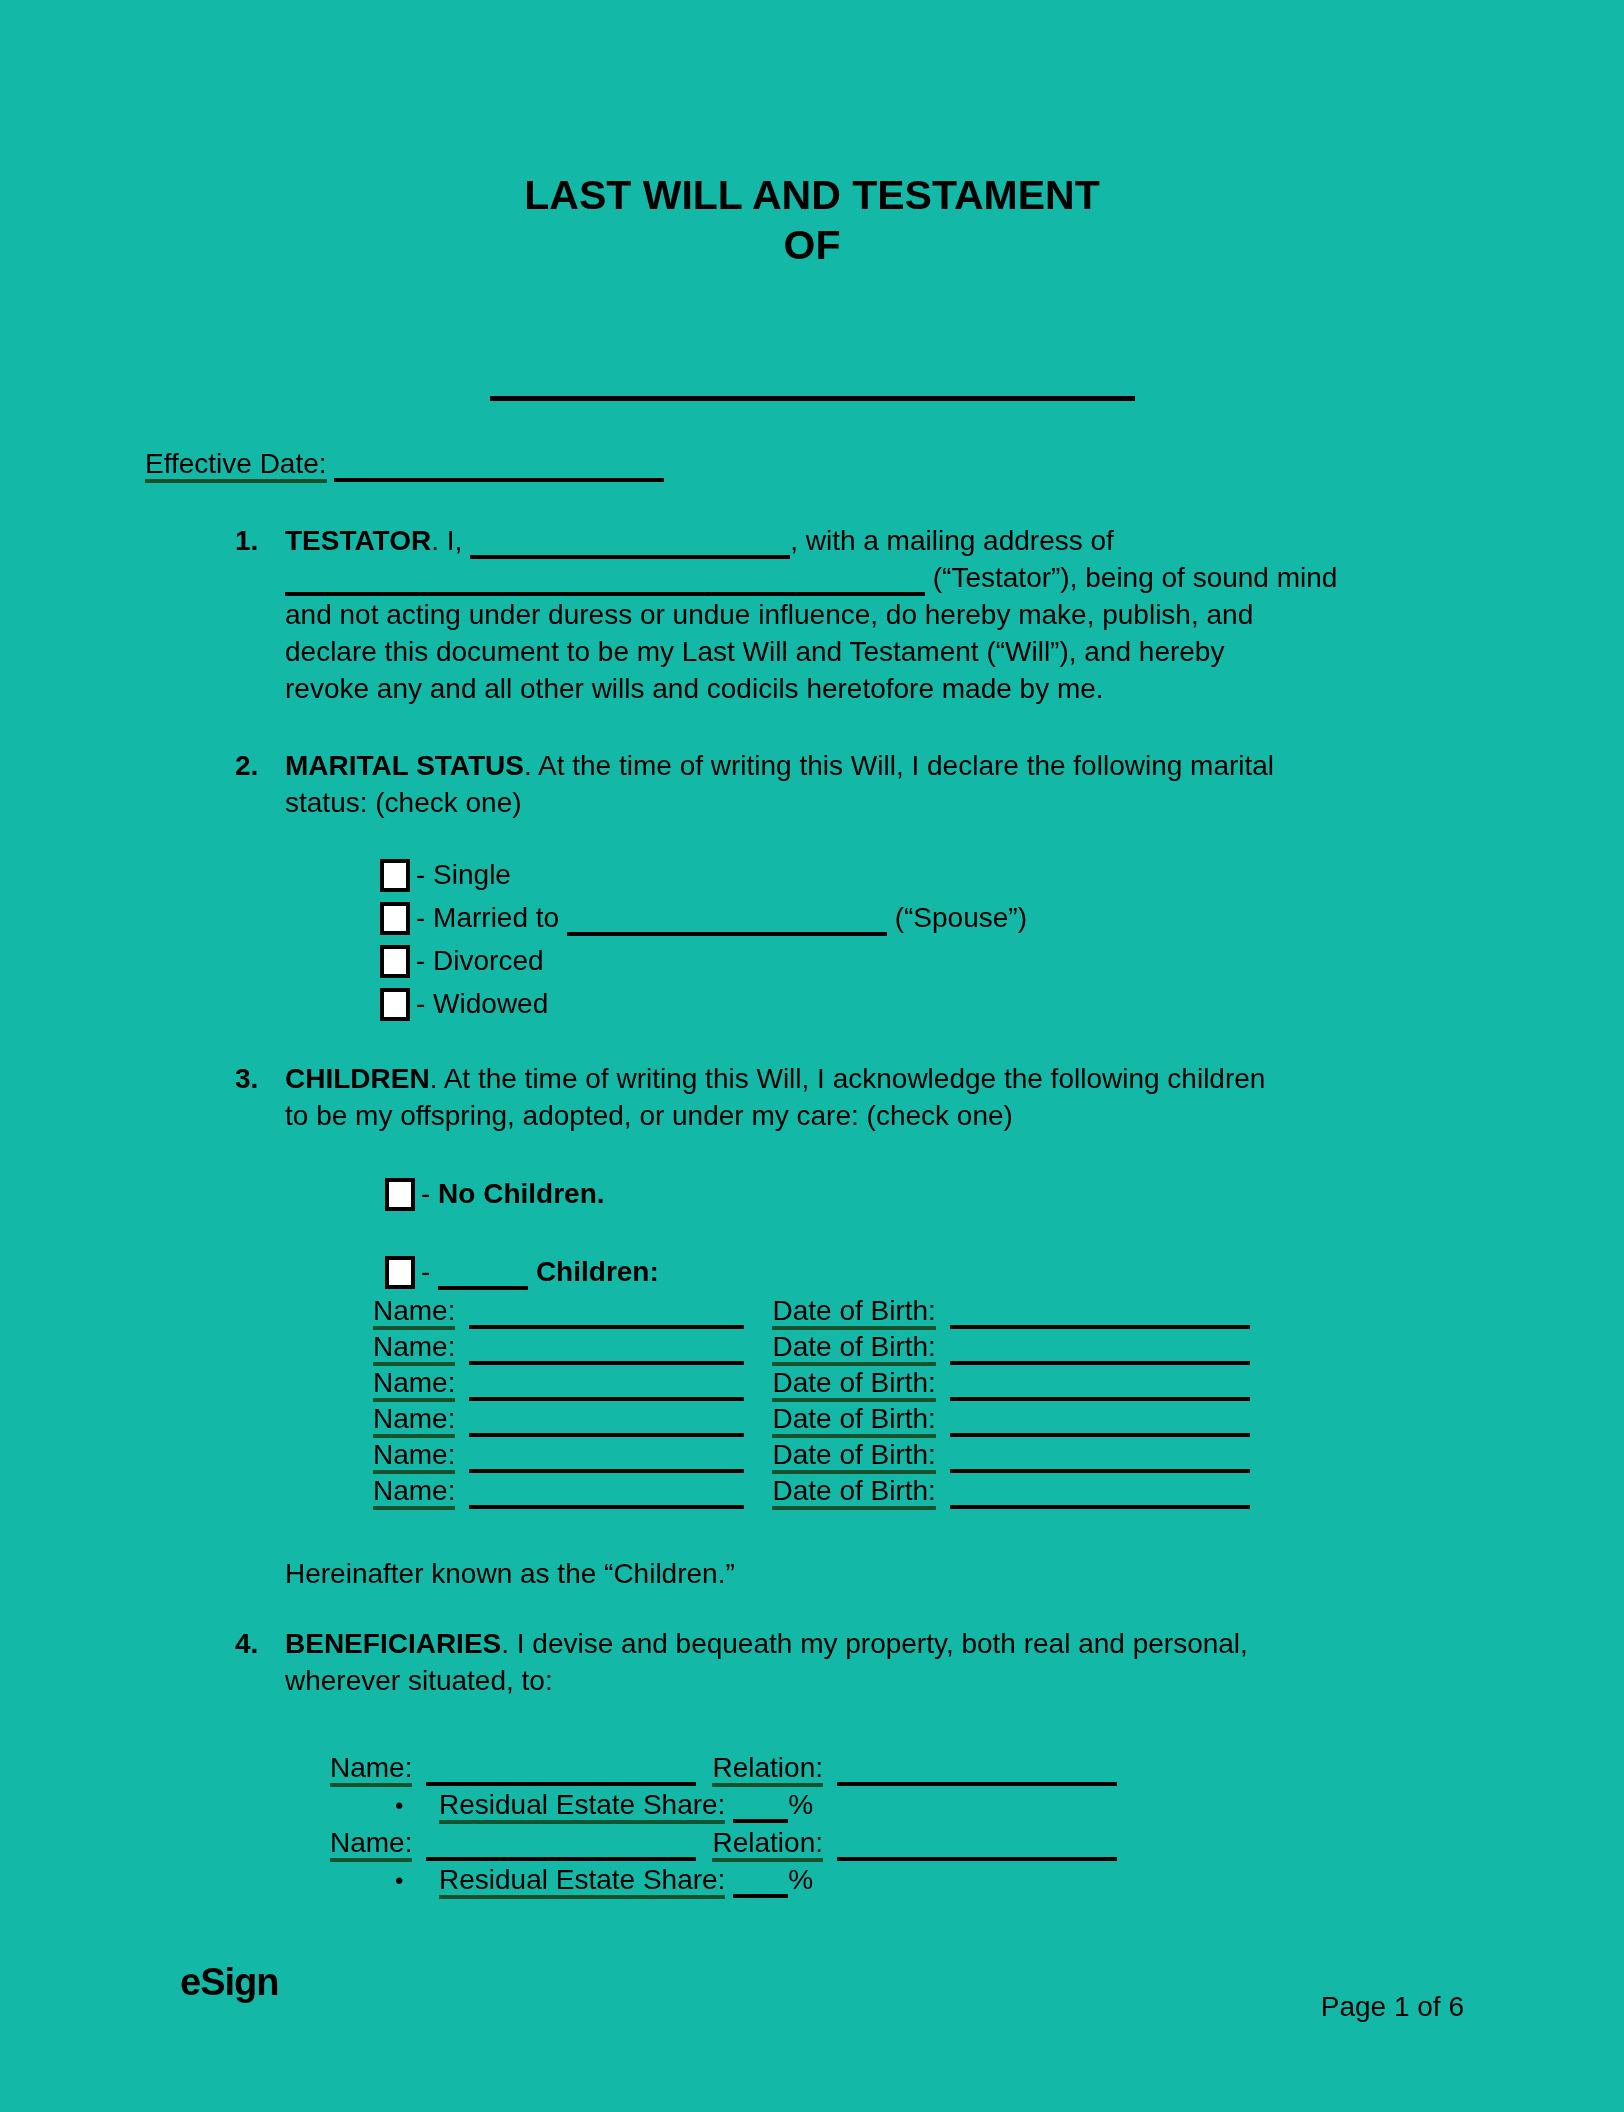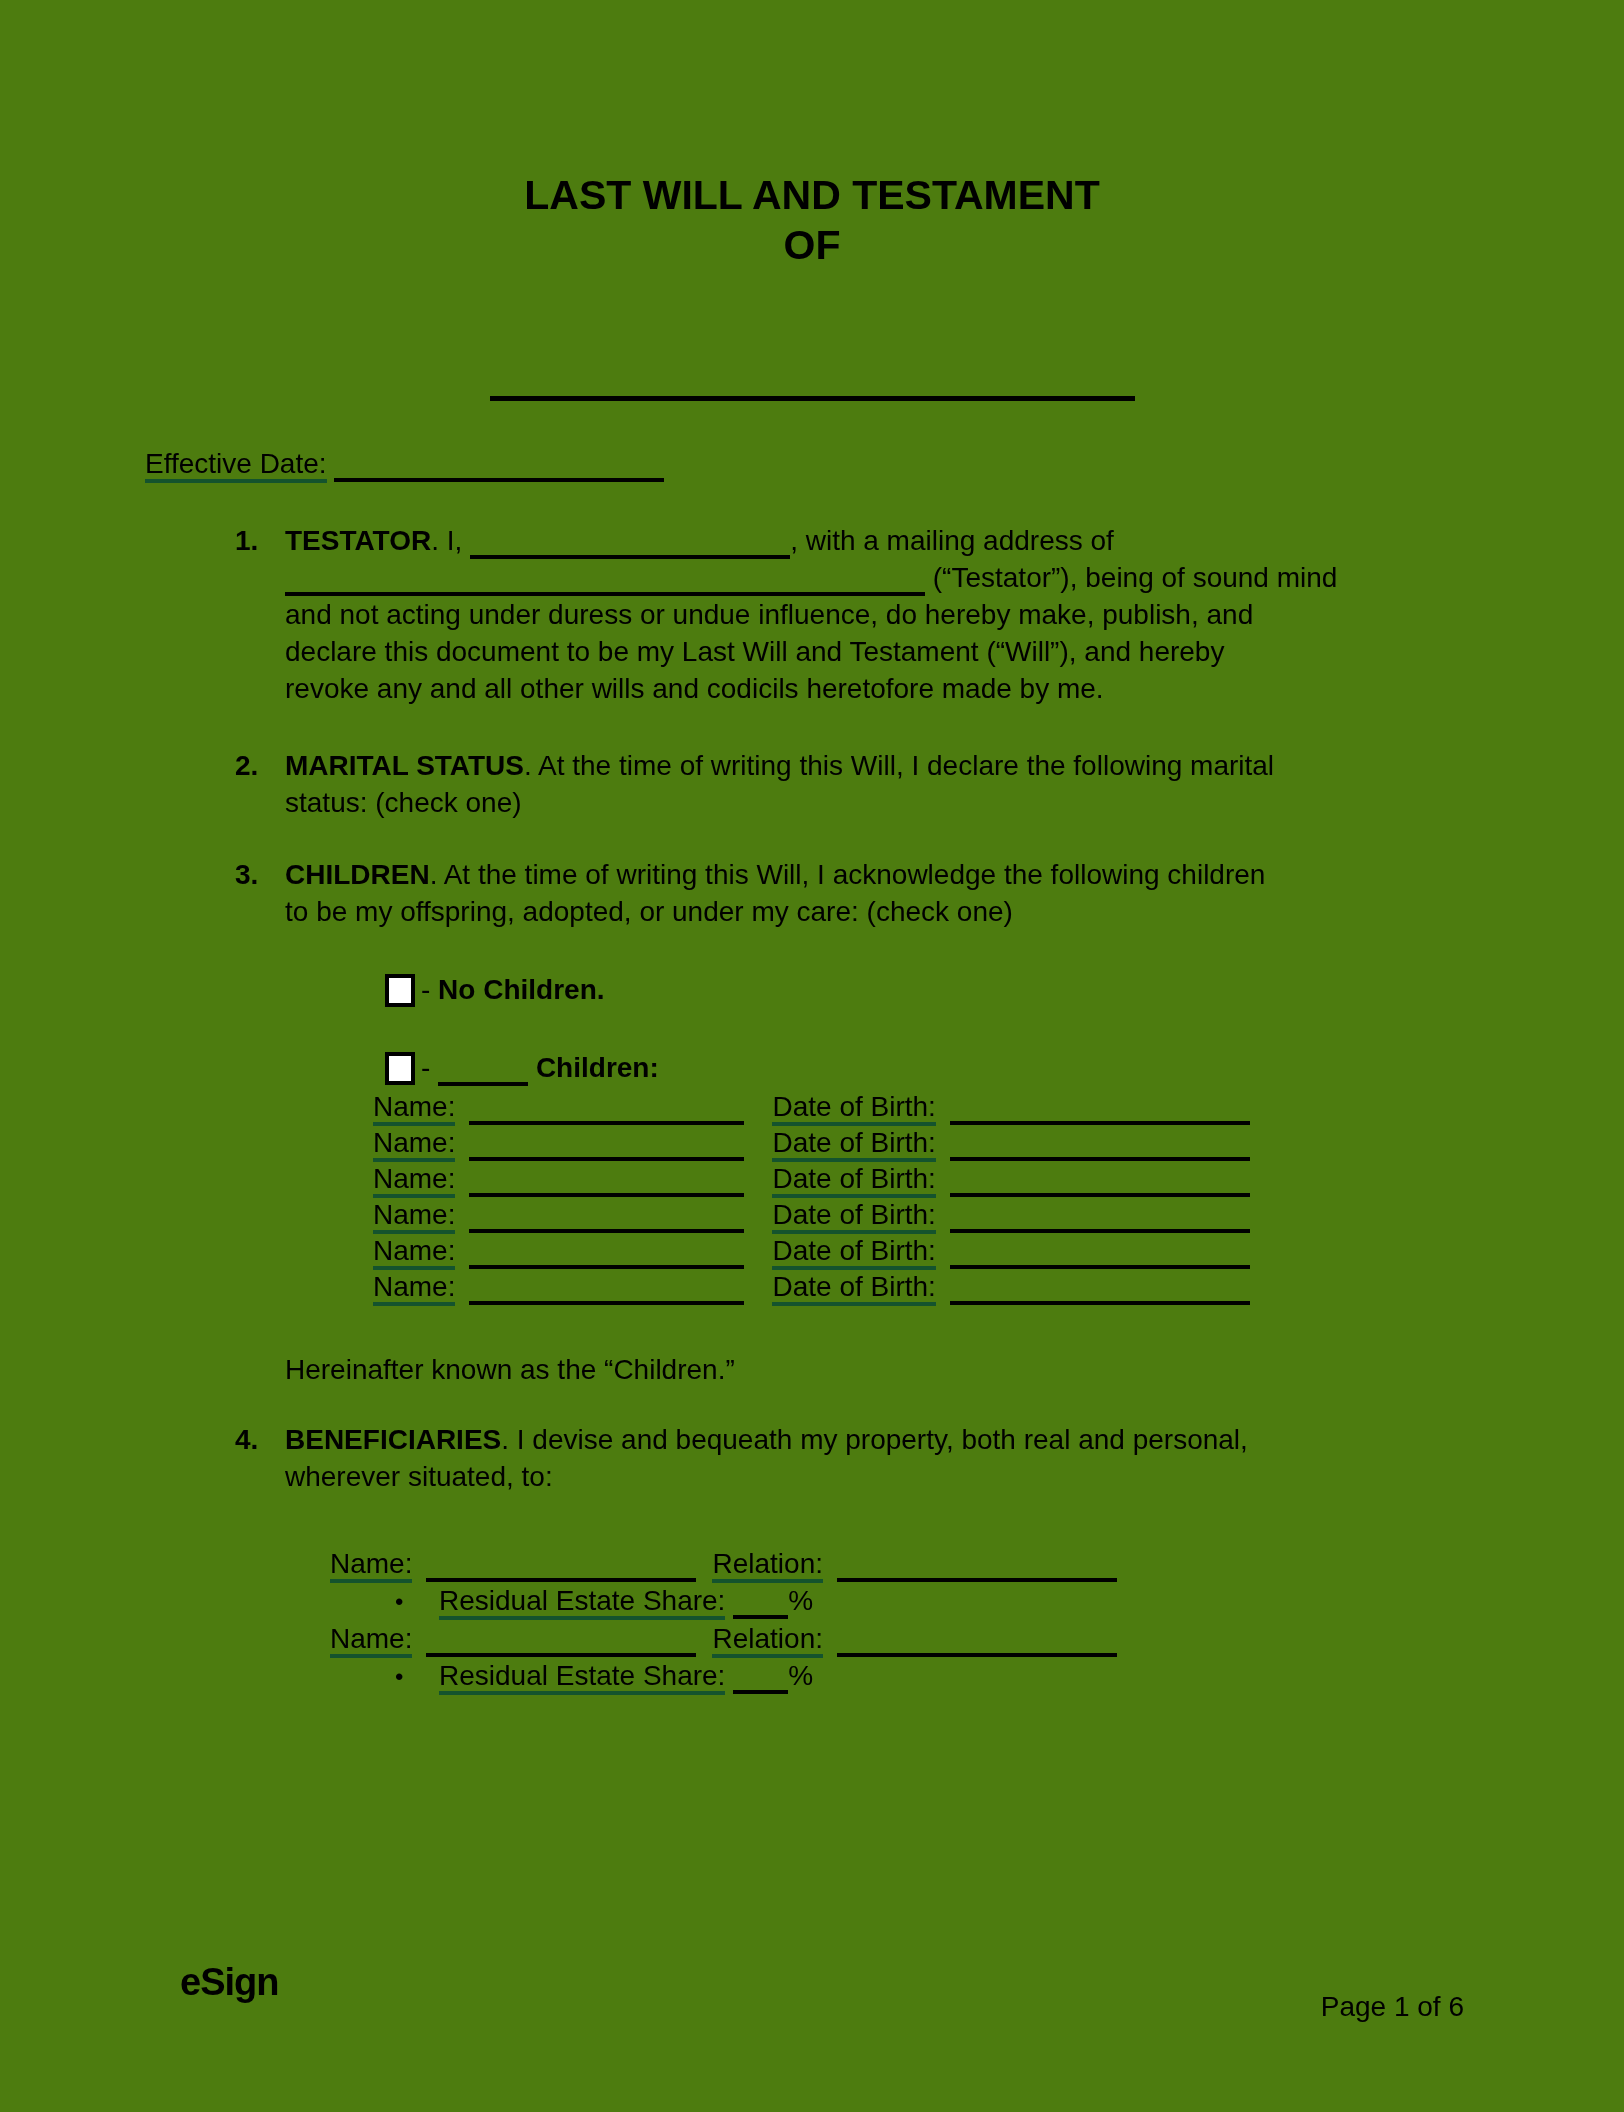--- a/index.html
+++ b/index.html
@@ -1,21 +1,21 @@
 <!DOCTYPE html>
 <html><head>
 <meta charset="utf-8">
 <style>
   * { box-sizing: border-box; }
   html, body { margin: 0; padding: 0; background: #ffffff; }
   .page {
     position: relative;
     width: 1624px;
     height: 2112px;
-    background: #4d7c0f;
+    background: #14b8a6;
     color: #000000;
     font-family: "Liberation Sans", "DejaVu Sans", sans-serif;
     font-size: 28px;
     line-height: 37px;
     overflow: hidden;
   }
   .title-block {
     padding-top: 170px;
     text-align: center;
     font-weight: bold;
@@ -119,20 +119,28 @@
       <div>declare this document to be my Last Will and Testament (“Will”), and hereby</div>
       <div>revoke any and all other wills and codicils heretofore made by me.</div>
     </div>
   </div>
 
   <div class="item mt40">
     <div class="num">2.</div>
     <div class="body">
       <div><span class="b">MARITAL STATUS</span><span>. At the time of writing this Will, I declare the following marital</span></div>
       <div>status: (check one)</div>
+      <div class="cb-group">
+        <div class="cb-row"><span class="cb"></span><span>- Single</span></div>
+        <div class="cb-row"><span class="cb"></span><span>- Married to</span>
+          <span class="blank w320"></span>
+          <span>(“Spouse”)</span></div>
+        <div class="cb-row"><span class="cb"></span><span>- Divorced</span></div>
+        <div class="cb-row"><span class="cb"></span><span>- Widowed</span></div>
+      </div>
     </div>
   </div>
 
   <div class="item mt35">
     <div class="num">3.</div>
     <div class="body">
       <div><span class="b">CHILDREN</span><span>. At the time of writing this Will, I acknowledge the following children</span></div>
       <div>to be my offspring, adopted, or under my care: (check one)</div>
 
       <div class="cb-row-solo mt34"><span class="cb"></span><span>-</span>

